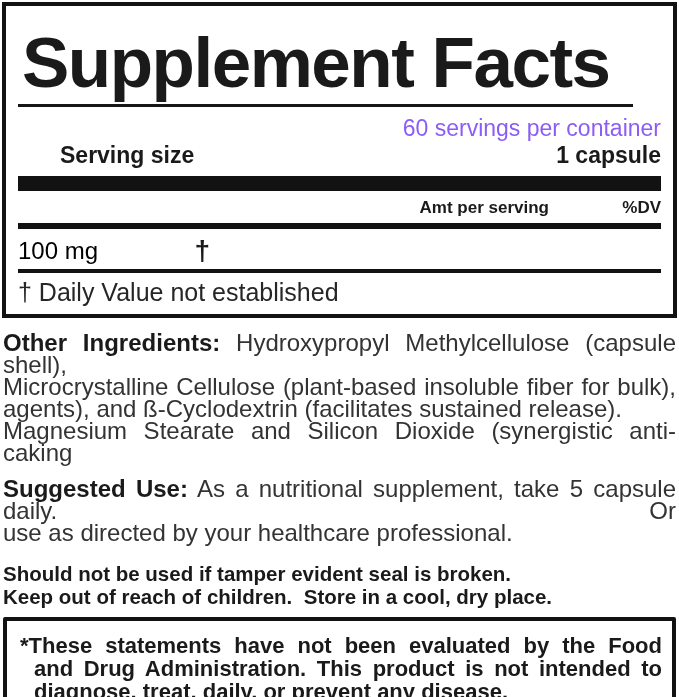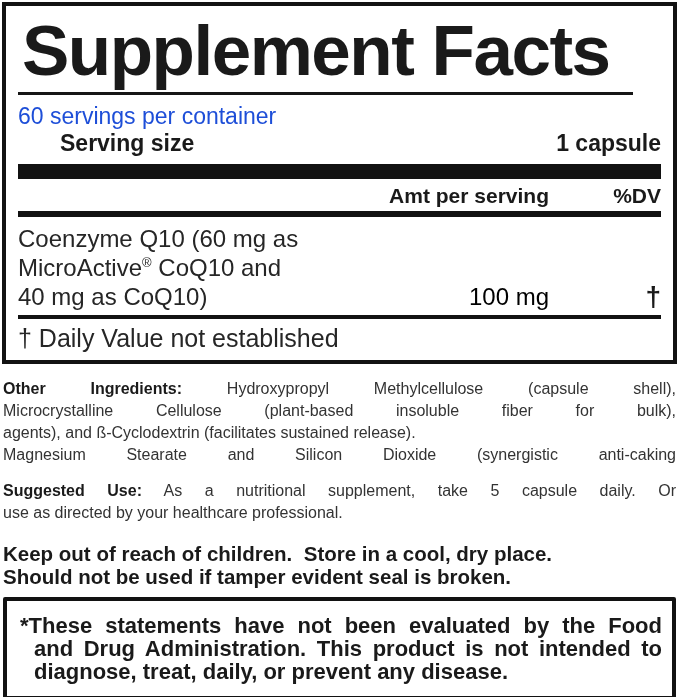--- a/index.html
+++ b/index.html
@@ -19,21 +19,21 @@
     width: 679px;
     height: 697px;
     background: #ffffff;
     box-sizing: border-box;
   }
 
   
   .facts-box {
     margin: 2px 2px 0 2px;
     border: 4px solid #121212;
-    padding: 0 12px 0 12px;
+    padding: 12px 12px 0 12px;
     box-sizing: border-box;
     background: #ffffff;
   }
   .facts-title {
     margin: 12px 0 0 4px;
     font-size: 71px;
     line-height: 66px;
     font-weight: bold;
     letter-spacing: -1.5px;
     color: #1a1a1a;
@@ -41,41 +41,42 @@
   }
   .title-rule {
     height: 3px;
     background: #161616;
     margin: 8px 28px 0 0;
   }
   .servings {
     margin-top: 8px;
     font-size: 23px;
     line-height: 26px;
-    color: #1d4ed8;
+    color: #8b5cf6;
+    text-align: right;
   }
   .serving-row {
     display: flex;
     justify-content: space-between;
     font-size: 23px;
     line-height: 28px;
     font-weight: bold;
     color: #1a1a1a;
     margin-left: 42px;
   }
   .bar-thick {
     height: 15px;
     background: #121212;
     margin-top: 7px;
   }
   .cols-header {
     display: flex;
     justify-content: flex-end;
     margin-top: 3px;
-    font-size: 21px;
+    font-size: 17px;
     line-height: 27px;
     font-weight: bold;
     color: #1a1a1a;
   }
   .col-amt-h { text-align: right; }
   .col-dv-h { width: 112px; text-align: right; }
   .bar-med {
     height: 6px;
     background: #121212;
     margin-top: 2px;
@@ -122,21 +123,21 @@
     color: #262626;
     padding: 6px 0 9px 0;
   }
 
   
   .info {
     margin: 0 3px 0 3px;
   }
   .para {
     margin: 14px 0 0 0;
-    font-size: 16px;
+    font-size: 24px;
     line-height: 22px;
     color: #333333;
   }
   .para b { color: #1a1a1a; }
   .jline {
     display: block;
     text-align: justify;
     text-align-last: justify;
   }
   .jline.last {
@@ -196,25 +197,20 @@
     <div class="bar-thick"></div>
 
     <div class="cols-header">
       <span class="col-amt-h">Amt per serving</span>
       <span class="col-dv-h">%DV</span>
     </div>
 
     <div class="bar-med"></div>
 
     <div class="ingredient-row">
-      <div class="ing-name">
-        <span class="ln">Coenzyme Q10 (60 mg as</span>
-        <span class="ln"><span>MicroActive</span><sup>®</sup><span> CoQ10 and</span></span>
-        <span class="ln">40 mg as CoQ10)</span>
-      </div>
       <div class="ing-amt">100 mg</div>
       <div class="ing-dv">†</div>
     </div>
 
     <div class="bar-thin"></div>
 
     <div class="footnote">† Daily Value not established</div>
   </section>
 
   <section class="info">
@@ -224,22 +220,22 @@
       <span class="jline last">agents), and ß-Cyclodextrin (facilitates sustained release).</span>
       <span class="jline">Magnesium Stearate and Silicon Dioxide (synergistic anti-caking</span>
     </p>
 
     <p class="para">
       <span class="jline"><b>Suggested Use:</b><span> As a nutritional supplement, take 5 capsule daily. Or</span></span>
       <span class="jline last">use as directed by your healthcare professional.</span>
     </p>
 
     <p class="warning">
+      <span class="wline">Should not be used if tamper evident seal is broken.</span>
       <span class="wline">Keep out of reach of children.  Store in a cool, dry place.</span>
-      <span class="wline">Should not be used if tamper evident seal is broken.</span>
     </p>
   </section>
 
   <section class="disclaimer-box">
     <p class="disclaimer">
       <span class="dline">*These statements have not been evaluated by the Food</span>
       <span class="dline cont">and Drug Administration. This product is not intended to</span>
       <span class="dline cont last">diagnose, treat, daily, or prevent any disease.</span>
     </p>
   </section>

